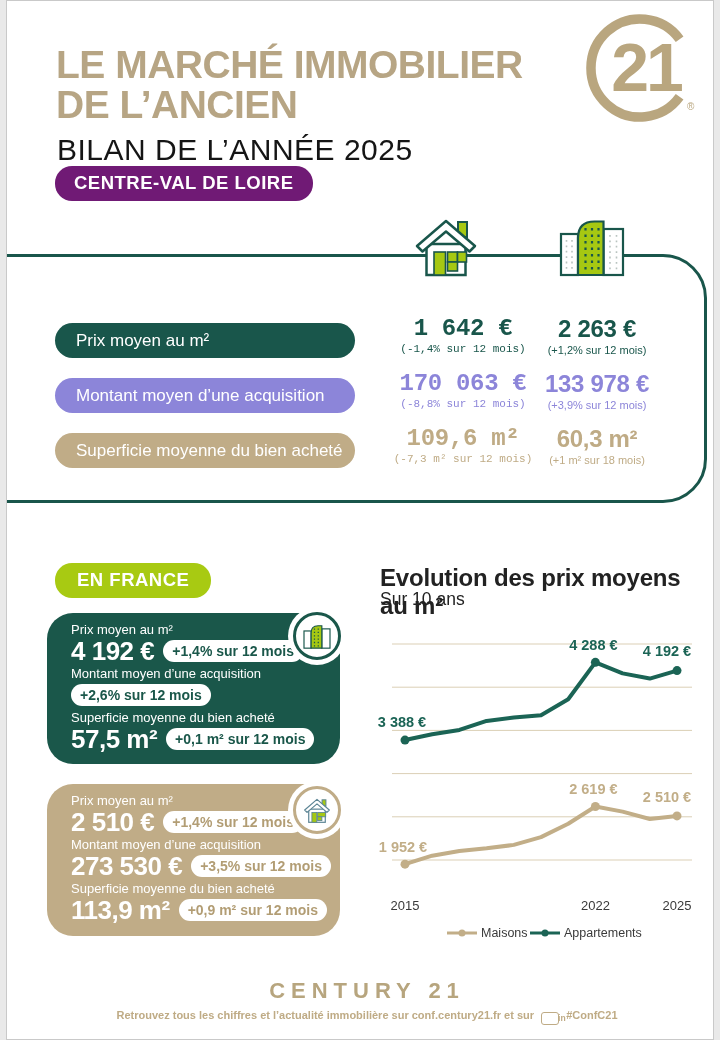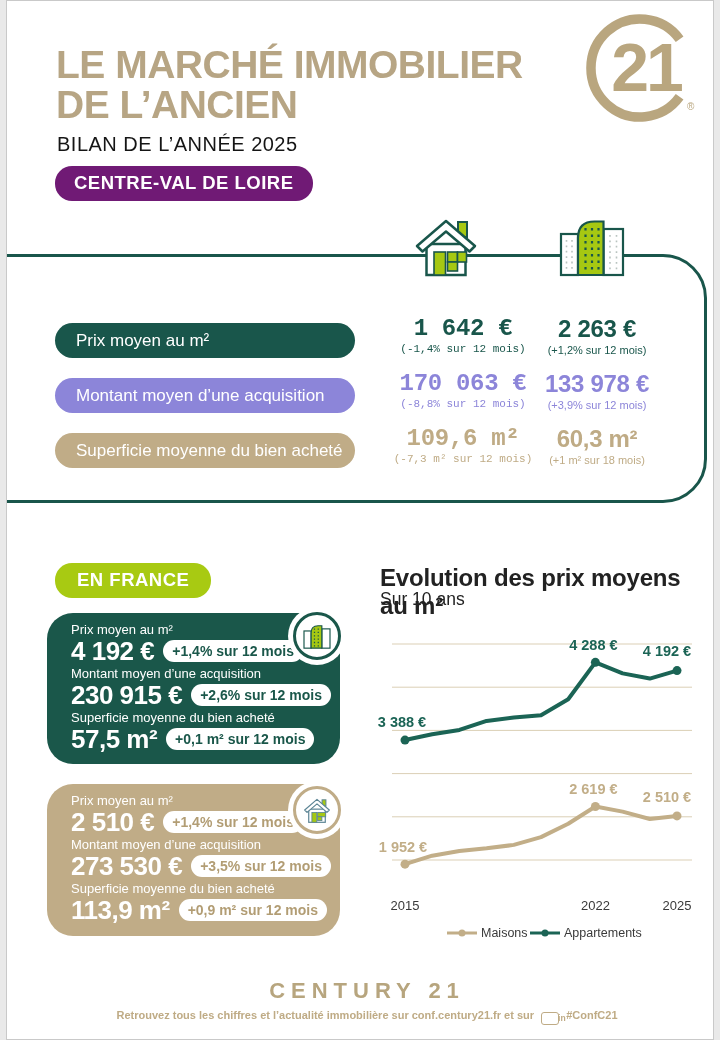--- a/index.html
+++ b/index.html
@@ -4,21 +4,21 @@
 <style>
   * { margin:0; padding:0; box-sizing:border-box; }
   body { background:#e9e9e9; font-family:"Liberation Sans", sans-serif; }
   .page { position:relative; width:708px; height:1040px; background:#fff;
           border:1px solid #c9c9c9; overflow:hidden; margin:0 auto;
           font-family:"Liberation Sans", sans-serif; }
 
   
   .main-title { position:absolute; left:49px; top:44px; font-size:39px; line-height:40px;
                 font-weight:bold; color:#b7a584; letter-spacing:-0.5px; }
-  .subtitle   { position:absolute; left:50px; top:132px; font-size:20px; color:#151515;
+  .subtitle   { position:absolute; left:50px; top:132px; font-size:30px; color:#151515;
                 letter-spacing:0.5px; }
   .region-badge { position:absolute; left:48px; top:165px; background:#701a75; color:#fff;
                   font-weight:bold; font-size:18.5px; padding:6px 19px 7px; border-radius:17px;
                   letter-spacing:0.5px; }
   .logo { position:absolute; left:576px; top:8px; }
 
   
   .panel { position:absolute; left:-60px; top:253px; width:760px; height:249px;
            border:3px solid #19564b; border-radius:44px; background:#fff; }
   .icon-house    { position:absolute; left:406px; top:212px; }
@@ -150,21 +150,20 @@
   <div class="france-badge">EN FRANCE</div>
 
   <div class="fr-card fr-card-0">
     <div class="fr-label">Prix moyen au m²</div>
     <div class="fr-value-row">
       <span class="fr-value">4 192 €</span>
       <span class="fr-badge">+1,4% sur 12 mois</span>
     </div>
     <div class="fr-label">Montant moyen d’une acquisition</div>
     <div class="fr-value-row">
-      <span class="fr-value">230 915 €</span>
       <span class="fr-badge">+2,6% sur 12 mois</span>
     </div>
     <div class="fr-label">Superficie moyenne du bien acheté</div>
     <div class="fr-value-row">
       <span class="fr-value">57,5 m²</span>
       <span class="fr-badge">+0,1 m² sur 12 mois</span>
     </div>
   </div>
   <div class="fr-circle fr-circle-0">
     <svg width="28" height="26" viewBox="0 0 66 62">

